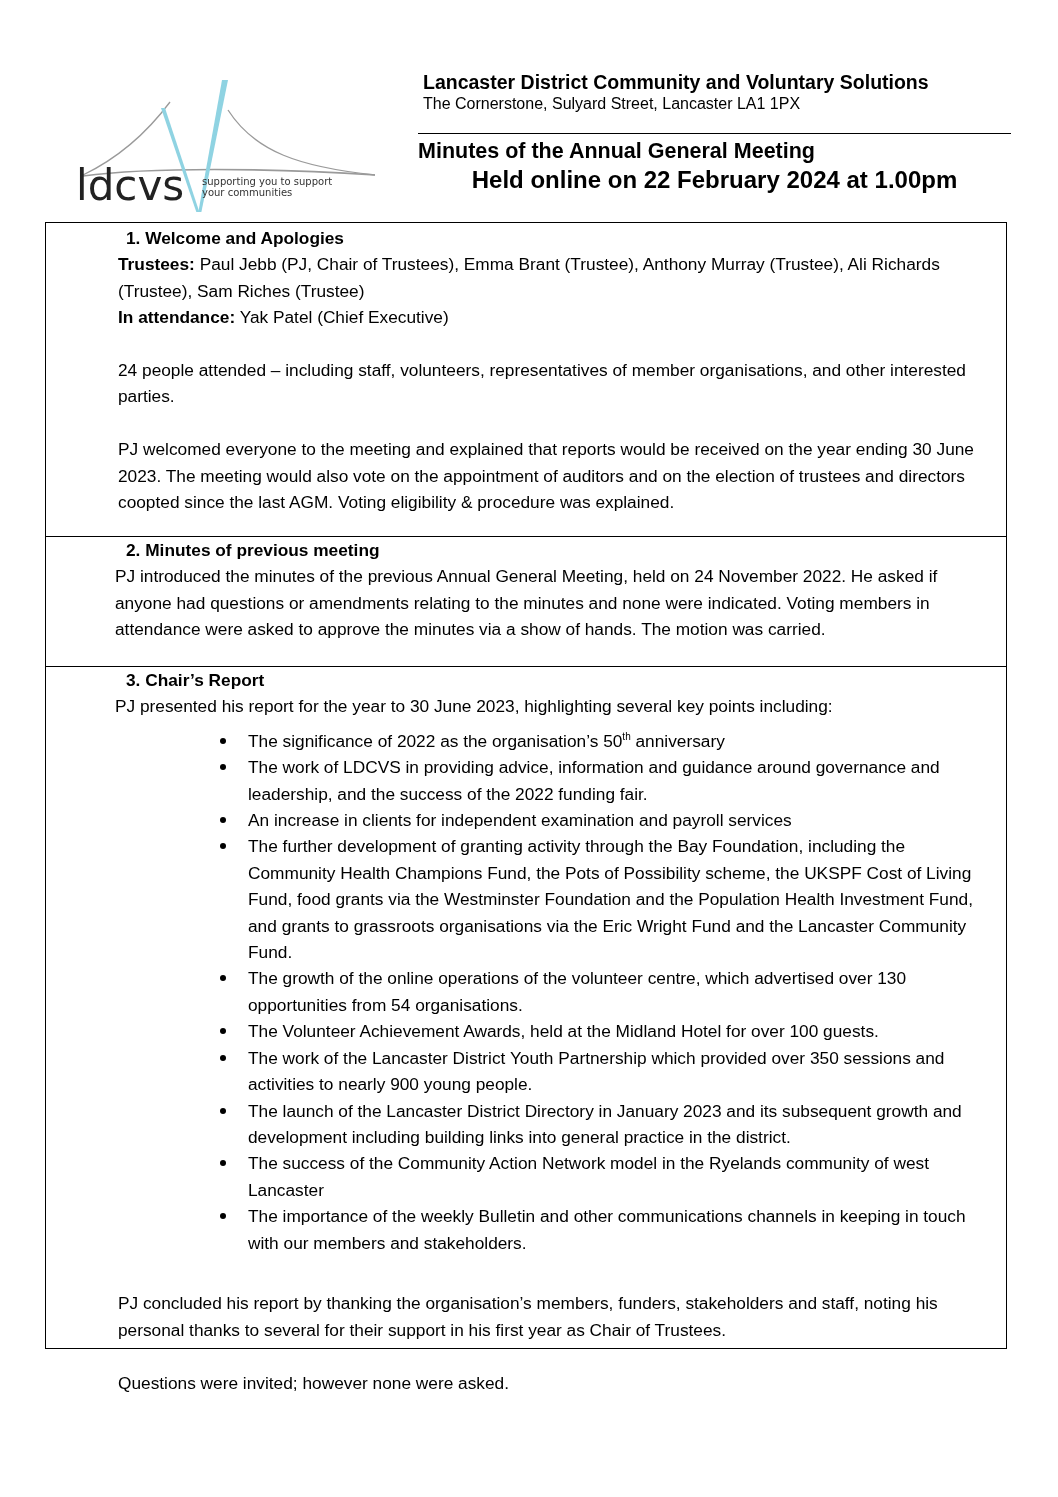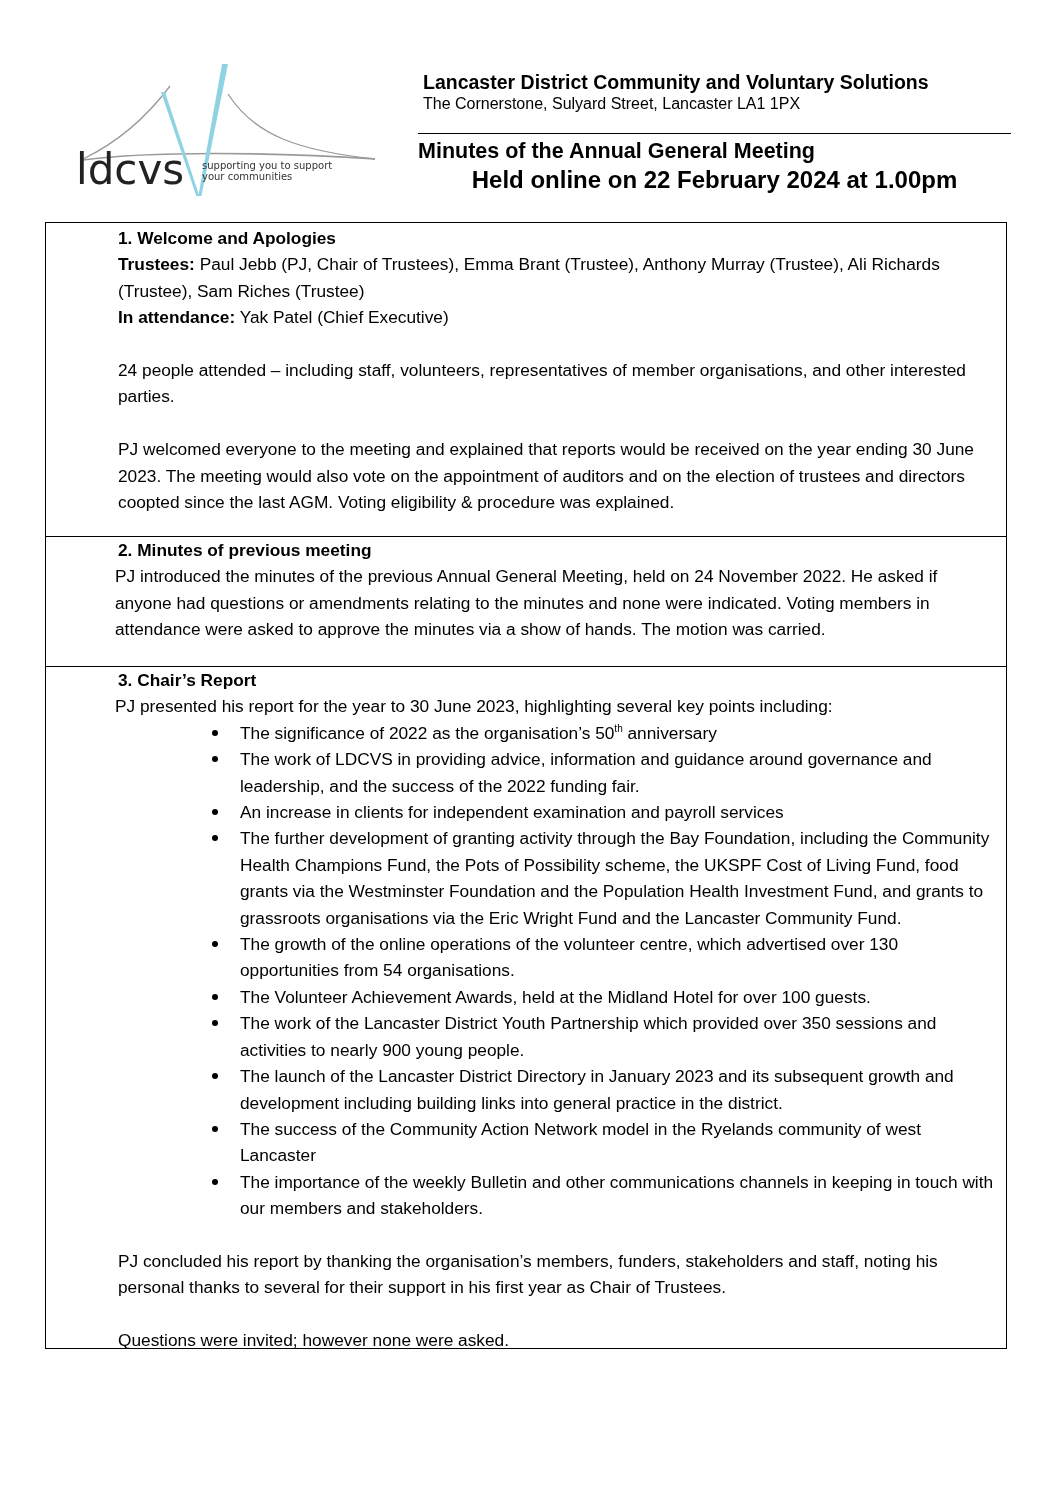--- a/index.html
+++ b/index.html
@@ -1,41 +1,41 @@
 <!DOCTYPE html>
 <html><head>
 <meta charset="utf-8">
 <style>
   html, body { margin: 0; padding: 0; background: #ffffff; }
   body { width: 1058px; height: 1497px; position: relative; overflow: hidden; color: #000; }
 
-  .logo { position: absolute; left: 70px; top: 56px; width: 310px; height: 140px; }
+  .logo { position: absolute; left: 70px; top: 72px; width: 310px; height: 140px; }
   .logo svg { position: absolute; left: 0; top: 0; }
   .logo-word { position: absolute; left: 6px; top: 150px; font-family: "DejaVu Sans", sans-serif; font-size: 42px; color: #222; letter-spacing: 0px; line-height: 1; }
   .logo-tag { position: absolute; left: 132px; top: 104px; font-family: "DejaVu Sans", sans-serif; font-size: 10px; color: #333; line-height: 11px; }
 
   .org-name { position: absolute; left: 423px; top: 71px; font-family: "Liberation Sans", sans-serif; font-weight: bold; font-size: 19.5px; white-space: nowrap; }
   .org-address { position: absolute; left: 423px; top: 95px; font-family: "Liberation Sans", sans-serif; font-size: 16px; white-space: nowrap; }
   .header-rule { position: absolute; left: 418px; top: 133px; width: 593px; height: 0; border-top: 1.3px solid #000; }
   .doc-title { position: absolute; left: 418px; top: 139px; width: 593px; font-family: "Liberation Sans", sans-serif; font-weight: bold; font-size: 21.5px; white-space: nowrap; }
   .doc-subtitle { position: absolute; left: 418px; top: 166px; width: 593px; text-align: center; font-family: "Liberation Sans", sans-serif; font-weight: bold; font-size: 24px; white-space: nowrap; }
 
   .minutes-table { position: absolute; left: 45px; top: 222px; width: 962px; border: 1.3px solid #000; box-sizing: border-box; }
   .section { border-bottom: 1.3px solid #000; padding: 0 0 0 72px; font-family: "Liberation Sans", sans-serif; font-size: 17.3px; line-height: 26.4px; box-sizing: border-box; }
   .section:last-child { border-bottom: none; }
-  .section .heading { font-weight: bold; }
+  .section .heading { font-weight: bold; margin-left: 8px; }
   .s1 { padding-top: 2px; height: 314px; }
   .s2 { height: 130px; }
   .s3 { height: 681px; }
   .s2 .body, .s3 .intro { margin-left: 0; padding-right: 20px; }
   .label { font-weight: bold; }
   .para { padding-right: 30px; }
   .gap { height: 26.4px; }
 
-  .bullets { list-style: none; margin: 0; padding: 0 0 0 122px; }
+  .bullets { list-style: none; margin: 8px; padding: 0 0 0 122px; }
   .bullets li { position: relative; padding-left: 0; padding-right: 10px; }
   .bullets li .dot { position: absolute; left: -28px; top: 10px; width: 6px; height: 6px; border-radius: 50%; background: #000; }
   sup { font-size: 10px; line-height: 0; vertical-align: super; }
 </style>
 </head>
 <body>
 
 <div class="logo">
   <svg width="310" height="140" viewBox="0 0 310 140">
     <path d="M13 103 C 40 90, 70 70, 100 30" fill="none" stroke="#9a9a9a" stroke-width="1.3"></path>

